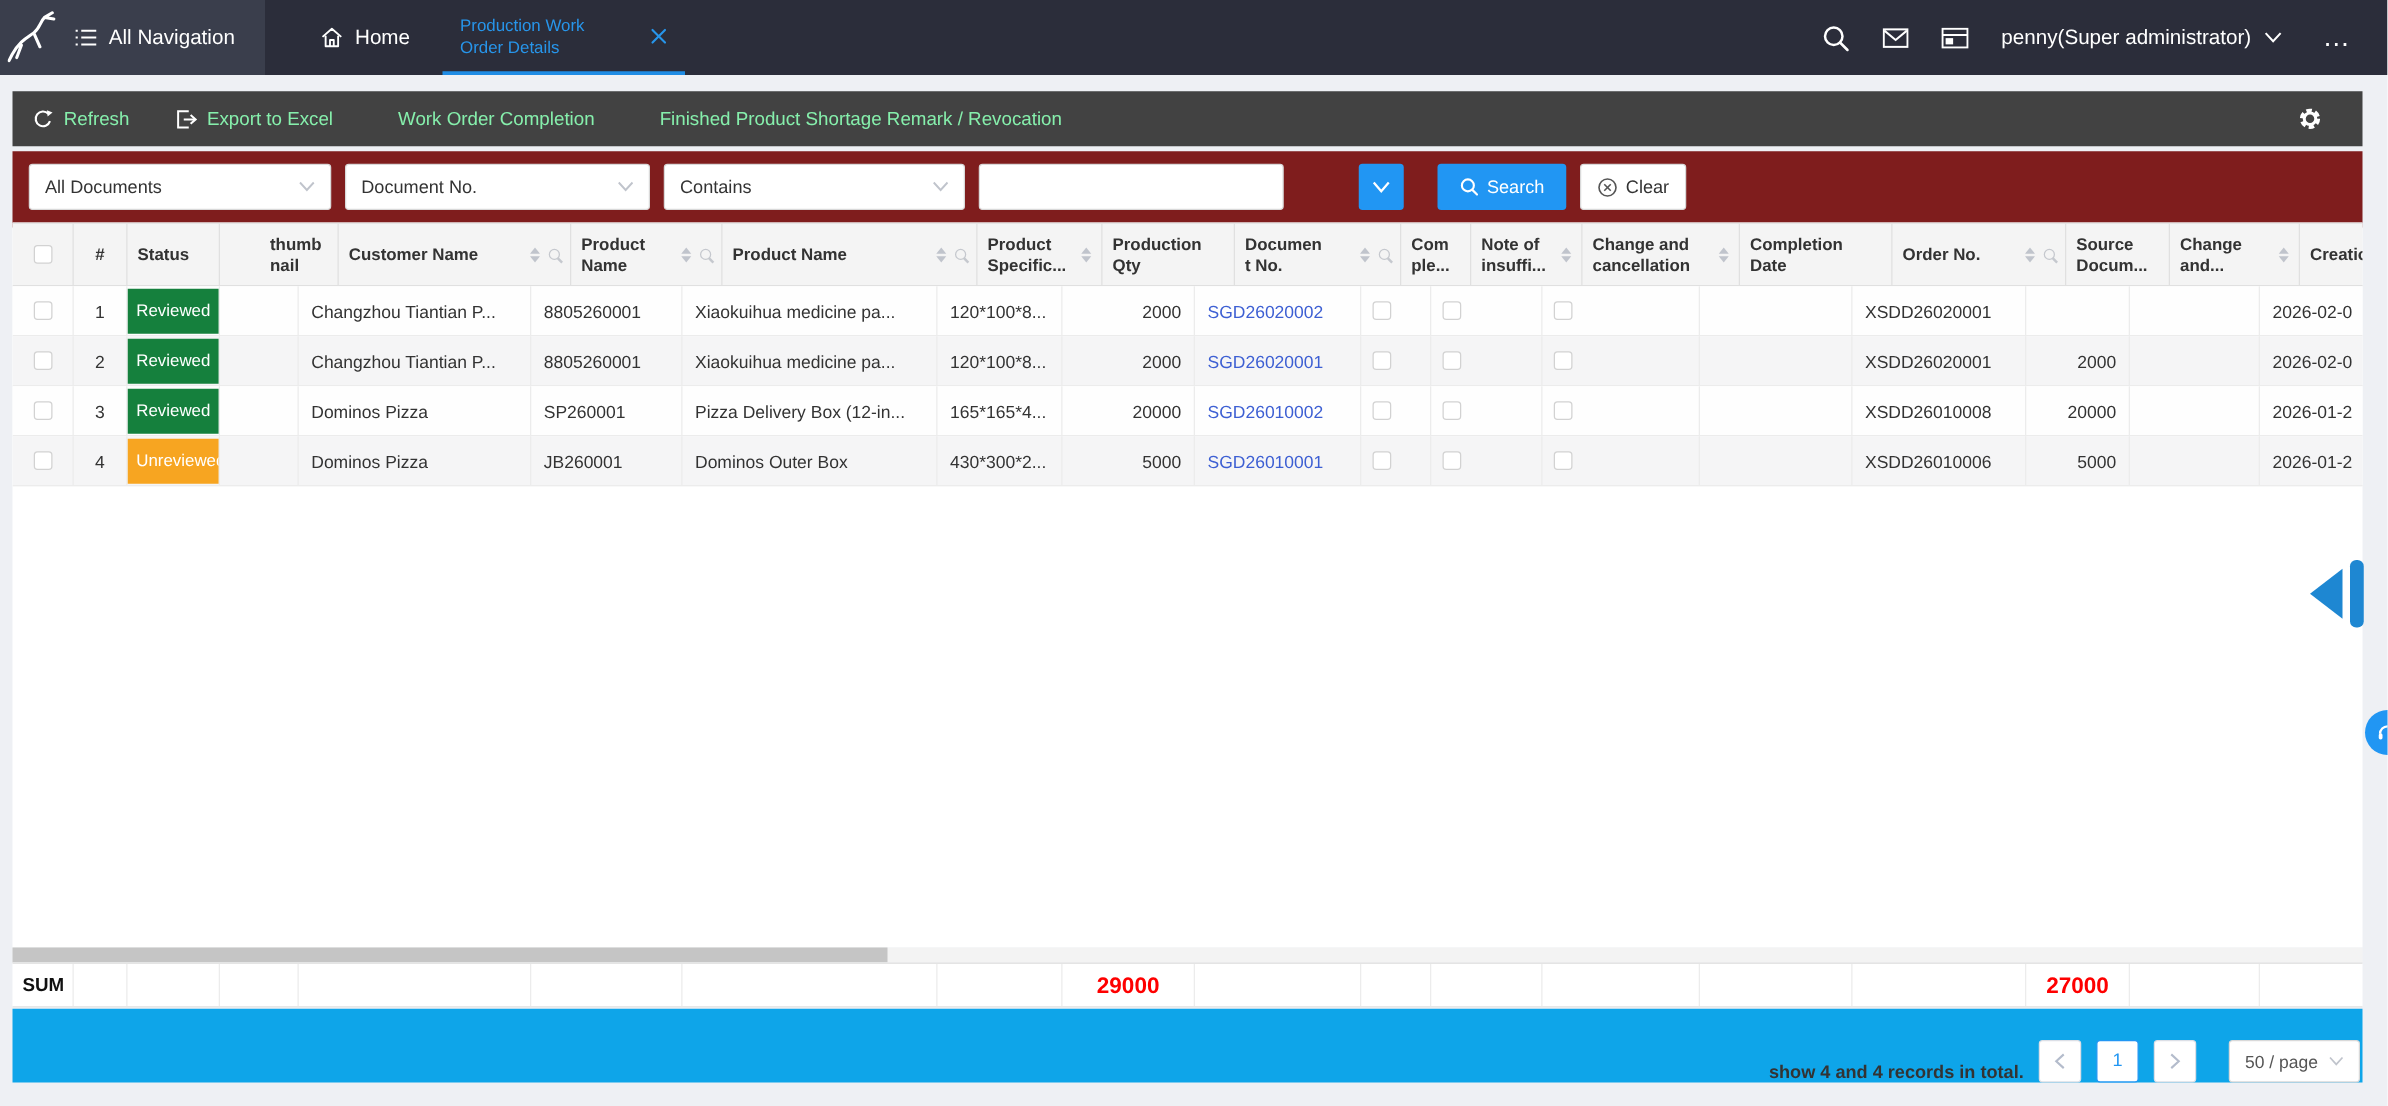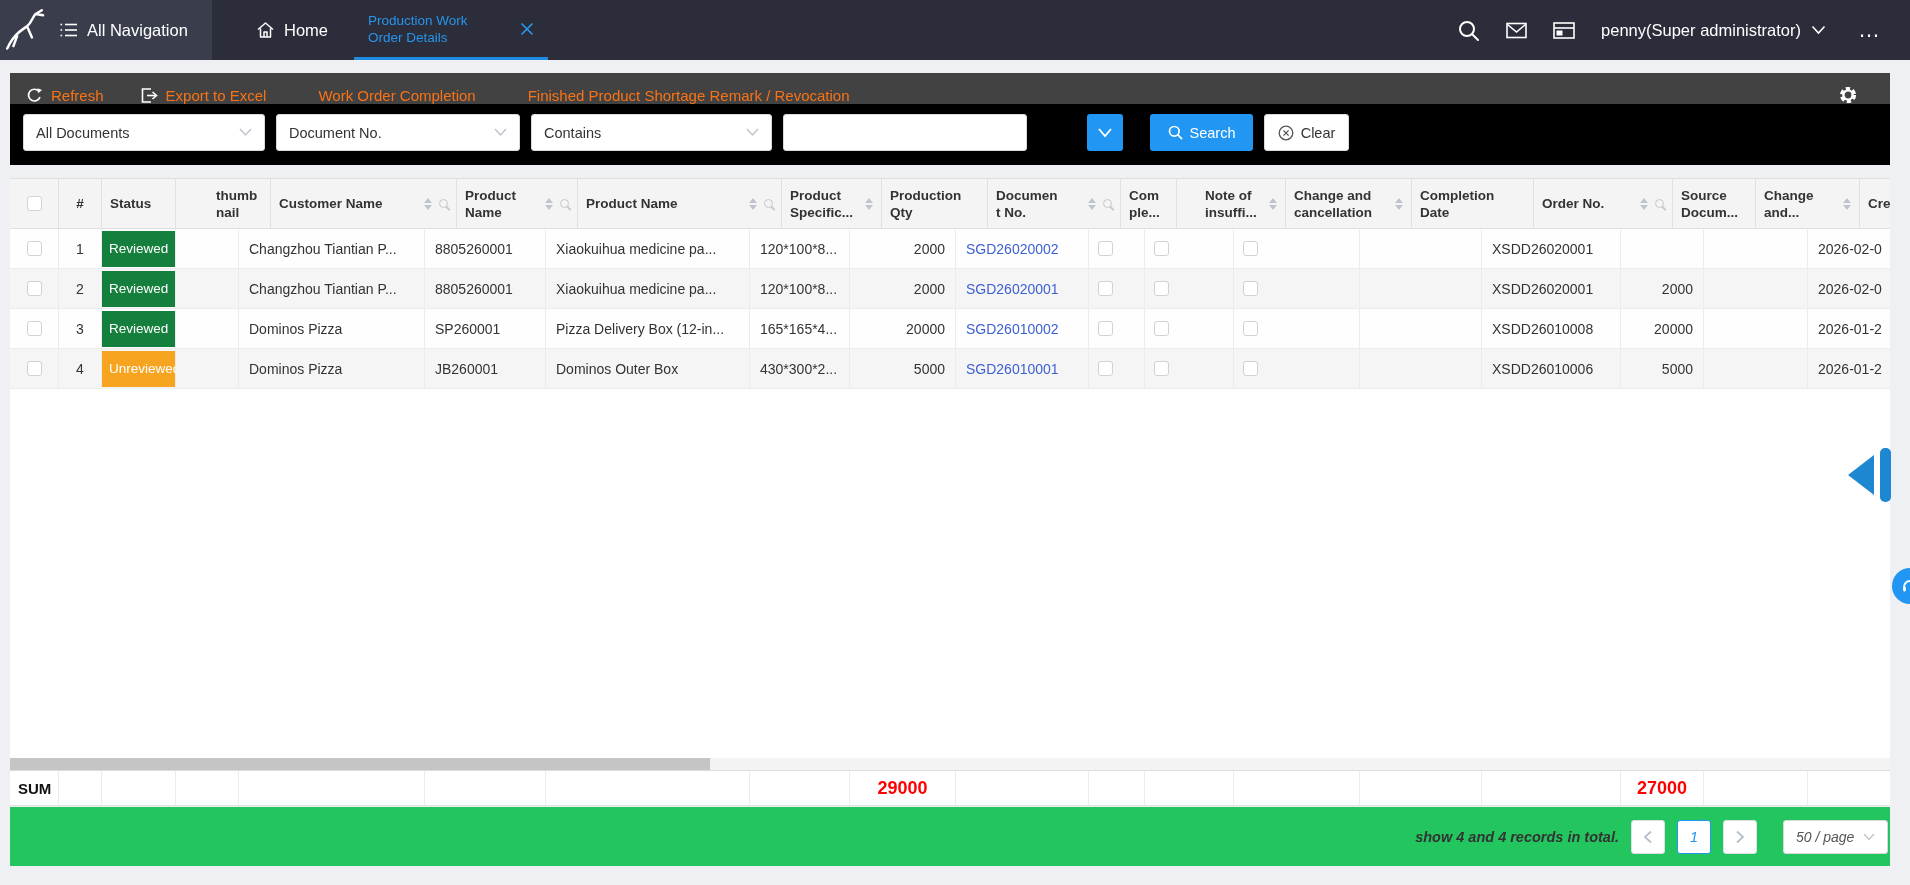--- a/index.html
+++ b/index.html
@@ -24,30 +24,30 @@
   .tab-close { cursor:pointer; }
   .topnav-right { margin-left:auto; display:flex; align-items:center; padding-right:28px; }
   .tn-ico { cursor:pointer; margin-left:26px; }
   .user { display:flex; align-items:center; gap:10px; margin-left:26px; font-size:16.5px; cursor:pointer; }
   .ellipsis { margin-left:32px; font-size:22px; letter-spacing:2px; line-height:10px; cursor:pointer; }
 
   
   .panel-edge { position:absolute; left:10px; width:1880px; }
 
   
-  .toolbar { top:73px; height:44px; background:#424242; color:#f97316; display:flex; align-items:center; font-size:15px; position:absolute; }
+  .toolbar { top:73px; height:44px; background:#424242; color:#86efac; display:flex; align-items:center; font-size:15px; position:absolute; }
   .tb-item { display:flex; align-items:center; gap:8px; cursor:pointer; white-space:nowrap; }
   .tb-refresh { margin-left:16px; }
   .tb-export { margin-left:36px; }
   .tb-woc { margin-left:52px; }
   .tb-shortage { margin-left:52px; }
   .tb-gear { position:absolute; right:32px; cursor:pointer; }
 
   
-  .filterbar { top:104px; height:61px; background:#000000; position:absolute;padding-left:21px; }
+  .filterbar { top:121px; height:61px; background:#7f1d1d; position:absolute;padding-left:21px; }
   .fctrl { position:absolute; top:10px; height:37px; }
   .select { border:1px solid #d9d9d9; border-radius:3px; background:#fff; display:flex; align-items:center; padding:0 12px; font-size:14.5px; color:#333; cursor:pointer; }
   .select .chev { margin-left:auto; color:#c0c4cc; }
   .f-input { border:1px solid #d9d9d9; border-radius:3px; font-size:14.5px; padding:0 10px; font-family:"Liberation Sans",sans-serif; outline:none; }
   .btn-blue { background:#2196f3; color:#fff; border:none; border-radius:3px; display:flex; align-items:center; justify-content:center; gap:7px; font-size:14.5px; cursor:pointer; font-family:"Liberation Sans",sans-serif; }
   .btn-plain { background:#fff; color:#333; border:1px solid #d9d9d9; border-radius:3px; display:flex; align-items:center; justify-content:center; gap:7px; font-size:14.5px; cursor:pointer; font-family:"Liberation Sans",sans-serif; }
 
   
   .tablezone { top:178px; height:580px; background:#fff; position:absolute; overflow:hidden; }
   .grid { width:1898px; }
@@ -77,21 +77,21 @@
   .hscroll { top:758px; height:12px; background:#f3f3f3; position:absolute; }
   .hthumb { position:absolute; left:0; top:0; width:700px; height:12px; background:#c5c5c5; cursor:pointer; }
 
   
   .sumrow { top:770px; height:36px; background:#fff; border-top:1px solid #dcdcdc; border-bottom:1px solid #e0e0e0; display:flex; position:absolute; overflow:hidden; }
   .sum-cell { flex-shrink:0; display:flex; align-items:center; justify-content:center; border-right:1px solid #ececec; font-size:18px; overflow:hidden; }
   .sum-label { justify-content:flex-start; padding-left:8px; font-weight:700; color:#111; font-size:15px; }
   .sum-num { font-weight:700; color:#fe0000; }
 
   
-  .footerbar { top:807px; height:59px; background:#22c55e; position:absolute; display:flex; align-items:center; justify-content:flex-end; padding-right:2px;font-style:italic; }
+  .footerbar { top:807px; height:59px; background:#0ea5e9; position:absolute; display:flex; align-items:flex-end; justify-content:flex-end; padding-right:2px; }
   .f-summary { font-size:14.5px; font-weight:700; color:#333; }
   .pgbtn { width:34px; height:34px; border:1px solid #dcdfe6; border-radius:3px; background:#fff; display:flex; align-items:center; justify-content:center; color:#b4bccc; cursor:pointer; margin-left:12px; }
   .pgbtn.current { border-color:#2196f3; color:#2196f3; font-size:14.5px; }
   .pagesize { width:105px; height:34px; margin-left:26px; font-size:14px; color:#555; }
 
   
   .collapse-handle { position:absolute; left:1848px; top:448px; width:45px; height:54px; cursor:pointer; }
   .collapse-tri { position:absolute; left:0; top:7px; width:0; height:0; border-top:20px solid transparent; border-bottom:20px solid transparent; border-right:26px solid #1e87d2; }
   .collapse-bar { position:absolute; left:32px; top:0; width:11px; height:54px; background:#1e87d2; border-radius:5px; }
   .fab { position:absolute; left:1892px; top:568px; width:36px; height:36px; border-radius:50%; background:#2196f3; display:flex; align-items:center; justify-content:center; cursor:pointer; }
@@ -351,21 +351,21 @@
             </span>
             <span class="icon-search-sm"></span>
           </span>
         </div>
         <div class="th" style="width: 56px;">
           <div class="th-label">
             <div>Com</div>
             <div>ple...</div>
           </div>
         </div>
-        <div class="th" style="width: 89px; margin-left: 20px;">
+        <div class="th" style="width: 89px;">
           <div class="th-label">
             <div>Note of</div>
             <div>insuffi...</div>
           </div>
           <span class="th-icons">
             <span class="icon-sort">
               <i class="tri-up"></i>
               <i class="tri-down"></i>
             </span>
           </span>

